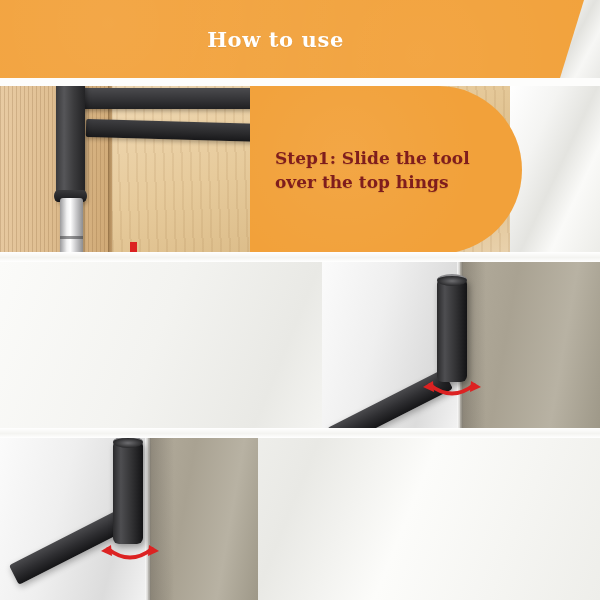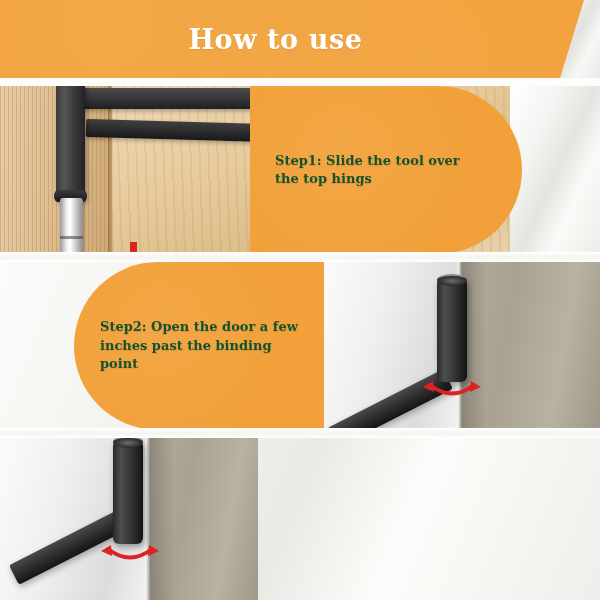--- a/index.html
+++ b/index.html
@@ -46,21 +46,21 @@
   .header-title {
     position: absolute;
     left: 0; top: 0;
     width: 551px; height: 78px;
     display: flex;
     align-items: center;
     justify-content: center;
     color: #ffffff;
     font-family: "DejaVu Serif", serif;
     font-weight: bold;
-    font-size: 27px;
+    font-size: 21px;
     letter-spacing: .6px;
     text-shadow: 0 1px 1px rgba(0,0,0,.08);
   }
   .header-cloth{
     position:absolute; right:0; top:0; width:60px; height:78px;
     background:
       linear-gradient(118deg, #ffffff 0%, #f2f2f0 35%, #e2e2de 55%, #f7f7f5 75%, #e9e9e6 100%);
   }
 
   
@@ -221,24 +221,24 @@
     padding-left: 26px; padding-right: 16px;
   }
   #callout-3 {
     left: 245px; top: 0; width: 282px; height: 162px;
     border-radius: 0 81px 81px 0;
     padding-left: 28px; padding-right: 36px;
   }
   .callout-text {
     position: relative;
     z-index: 2;
-    color: #14532d;
+    color: #7f1d1d;
     font-family: "DejaVu Serif", serif;
     font-weight: bold;
-    font-size: 13px;
+    font-size: 17px;
     line-height: 1.42;
     text-shadow: 0 1px 1px rgba(0,0,0,.10);
   }
 </style>
 </head>
 <body>
 
 <div class="page">
 
   <div class="header">
@@ -290,23 +290,20 @@
 
       <div class="curve-arrow" style="left:421px; top:118px;">
         <svg width="62" height="26" viewBox="0 0 62 26">
           <path d="M9 5 Q31 22 53 5" stroke="#DC2222" stroke-width="4" fill="none" stroke-linecap="round"></path>
           <polygon points="12,1 2,7 13,12" fill="#DC2222"></polygon>
           <polygon points="50,1 60,7 49,12" fill="#DC2222"></polygon>
         </svg>
       </div>
     </div>
 
-    <div class="callout" id="callout-2">
-      <div class="callout-text">Step2: Open the door a few inches past the binding point</div>
-    </div>
   </div>
 
   <div class="panel-gap" id="gap-2"></div>
 
   <div class="panel" id="panel-3">
 
     <div class="photo">
       <div class="cloth-full"></div>
       <div class="wall-beige" style="left:148px; width:110px;"></div>
       <div class="door-white" style="left:0px; width:150px;"></div>

